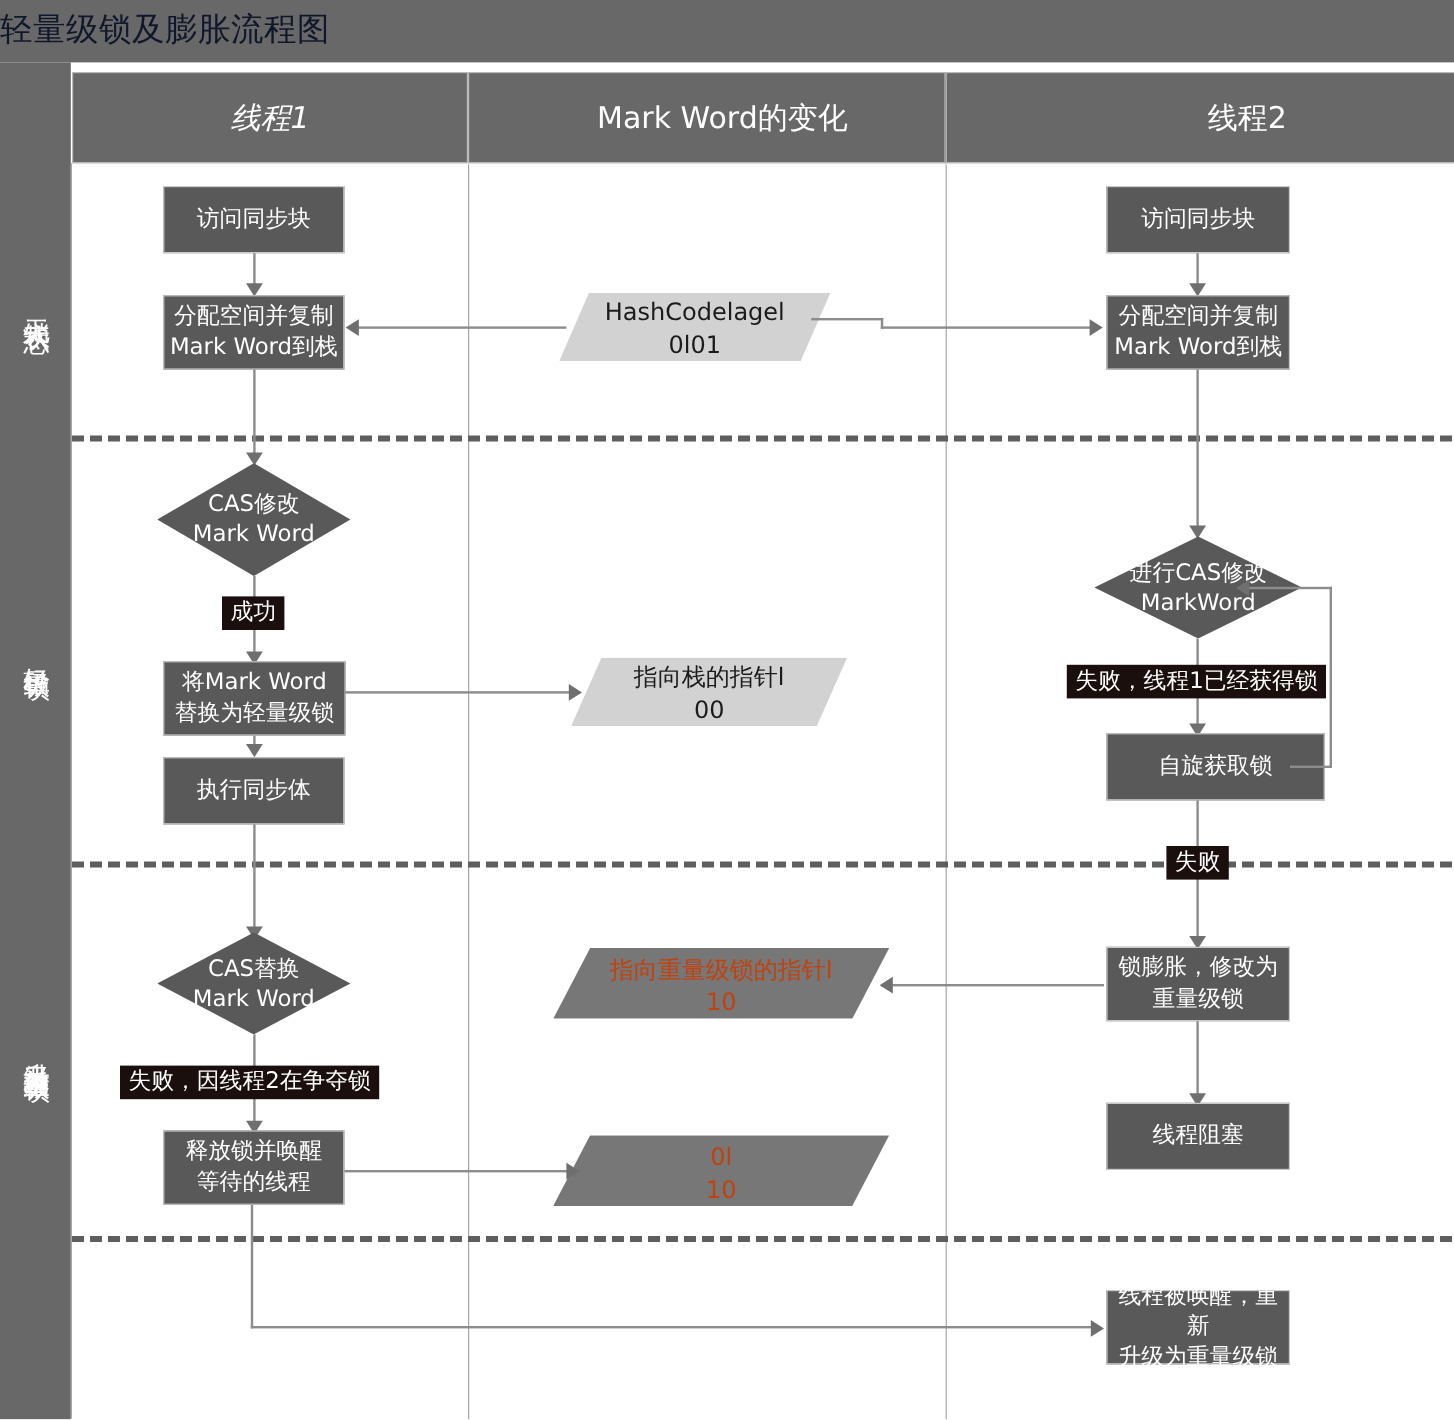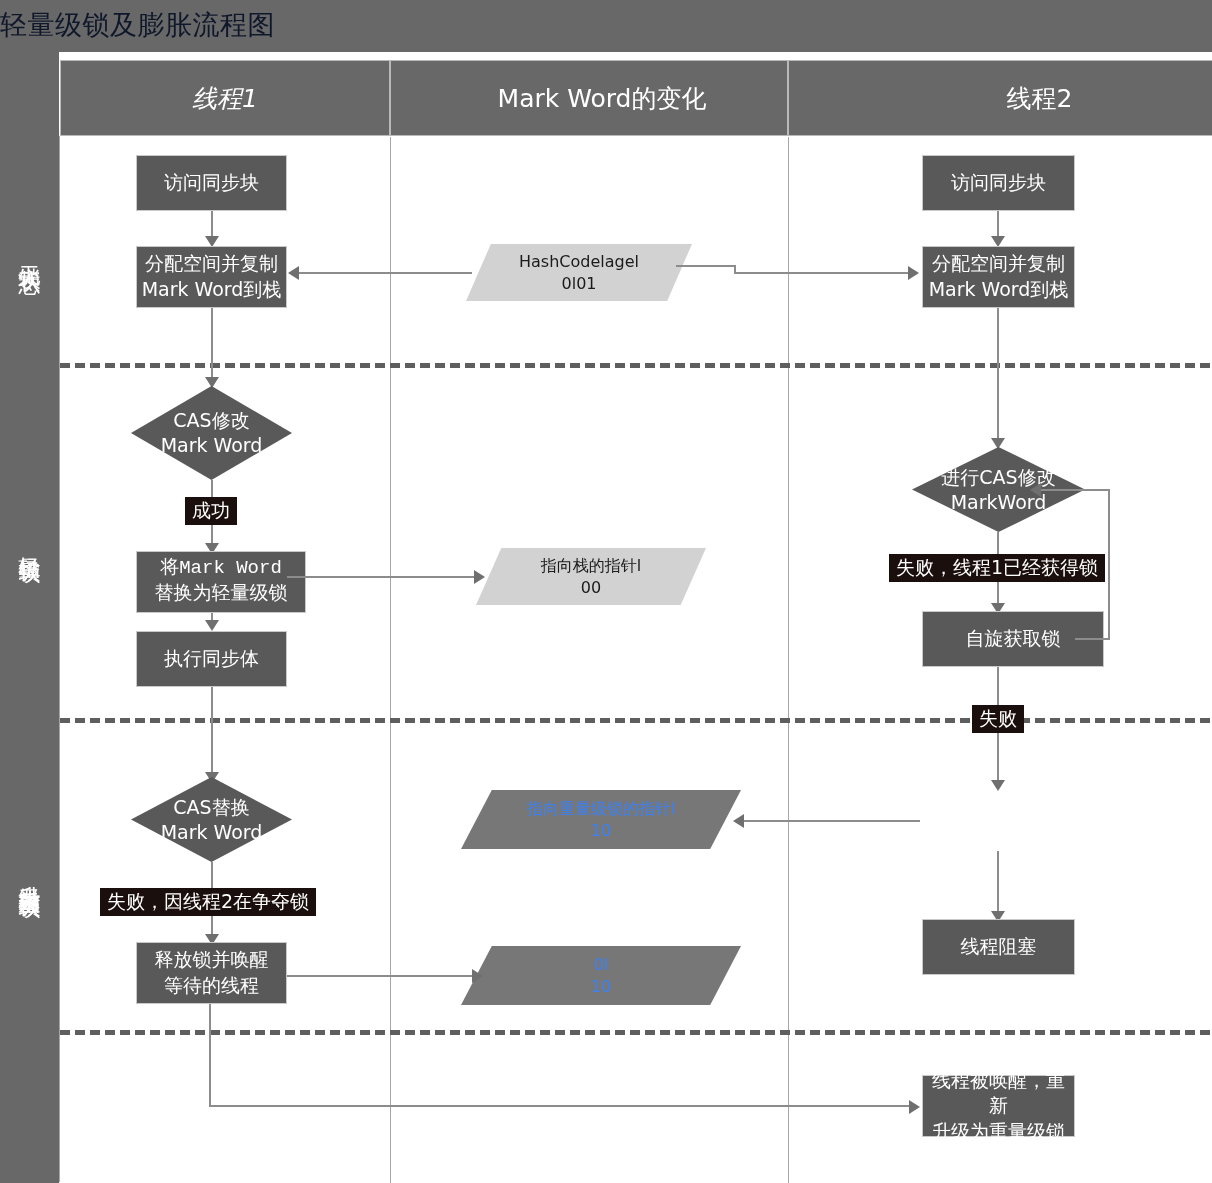--- a/index.html
+++ b/index.html
@@ -38,27 +38,27 @@
   
   .diamond{position:absolute;}
   .diamond .dshape{position:absolute;inset:0;background:#595959;
     clip-path:polygon(50% 0,100% 50%,50% 100%,0 50%);}
   .diamond .dtext{position:absolute;inset:0;display:flex;flex-direction:column;
     align-items:center;justify-content:center;color:#fff;font-size:19px;line-height:1.3;
     text-align:center;white-space:nowrap;}
 
   
   .para{position:absolute;display:flex;flex-direction:column;align-items:center;
-    justify-content:center;text-align:center;font-size:16px;line-height:1.35;}
+    justify-content:flex-end;text-align:center;font-size:20px;line-height:1.35;}
   .para .pshape{position:absolute;inset:0;clip-path:polygon(11% 0,100% 0,89% 100%,0 100%);}
   .para .ptext{position:relative;z-index:2;}
   .para.light .pshape{background:#d2d2d2;border:0;}
   .para.light{color:#1b1b1b;}
   .para.dark .pshape{background:#777777;}
-  .para.dark{color:#3b82f6;}
+  .para.dark{color:#c2410c;}
 
   
   .chip{position:absolute;background:#1a0f0c;color:#ffffff;font-size:19px;
     line-height:1.25;padding:2px 7px;white-space:nowrap;}
 
   
   .ln{position:absolute;background:#8c8c8c;}
   .ln.h{height:2px;}
   .ln.v{width:2px;}
   .arw{position:absolute;width:0;height:0;}
@@ -113,21 +113,21 @@
     <div class="dtext">
       <div>CAS修改</div>
       <div>Mark Word</div>
     </div>
   </div>
 
   <div class="ln v" style="left:211px;top:480px;height:72px;"></div>
   <div class="chip" style="left:185px;top:497px;">成功</div>
   <div class="arw down" style="left:205px;top:543px;"></div>
 
-  <div class="box" style="left:136px;top:551px;width:170px;height:62px;font-family:Liberation Mono, monospace;">
+  <div class="box" style="left:136px;top:551px;width:152px;height:62px;">
     <div>
       <div>将Mark Word</div>
       <div>替换为轻量级锁</div>
     </div>
   </div>
 
   <div class="ln v" style="left:211px;top:613px;height:14px;"></div>
   <div class="arw down" style="left:205px;top:620px;"></div>
 
   <div class="box" style="left:136px;top:631px;width:151px;height:56px;">
@@ -240,20 +240,26 @@
 
   <div class="ln h" style="left:1075px;top:638px;width:35px;"></div>
   <div class="ln v" style="left:1108px;top:489px;height:151px;"></div>
   <div class="ln h" style="left:1040px;top:489px;width:70px;"></div>
   <div class="arw left" style="left:1030px;top:483px;"></div>
 
   <div class="ln v" style="left:997px;top:667px;height:122px;"></div>
   <div class="chip" style="left:972px;top:705px;">失败</div>
   <div class="arw down" style="left:991px;top:780px;"></div>
 
+  <div class="box" style="left:922px;top:789px;width:153px;height:62px;">
+    <div>
+      <div>锁膨胀，修改为</div>
+      <div>重量级锁</div>
+    </div>
+  </div>
 
   <div class="ln v" style="left:997px;top:851px;height:70px;"></div>
   <div class="arw down" style="left:991px;top:911px;"></div>
 
   <div class="box" style="left:922px;top:919px;width:153px;height:56px;">
     <span>线程阻塞</span>
   </div>
 
   <div class="box" style="left:922px;top:1075px;width:153px;height:62px;">
     <div>

